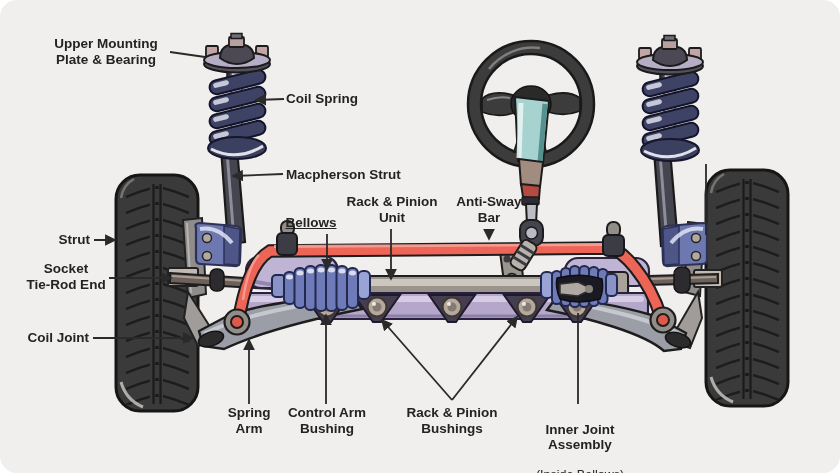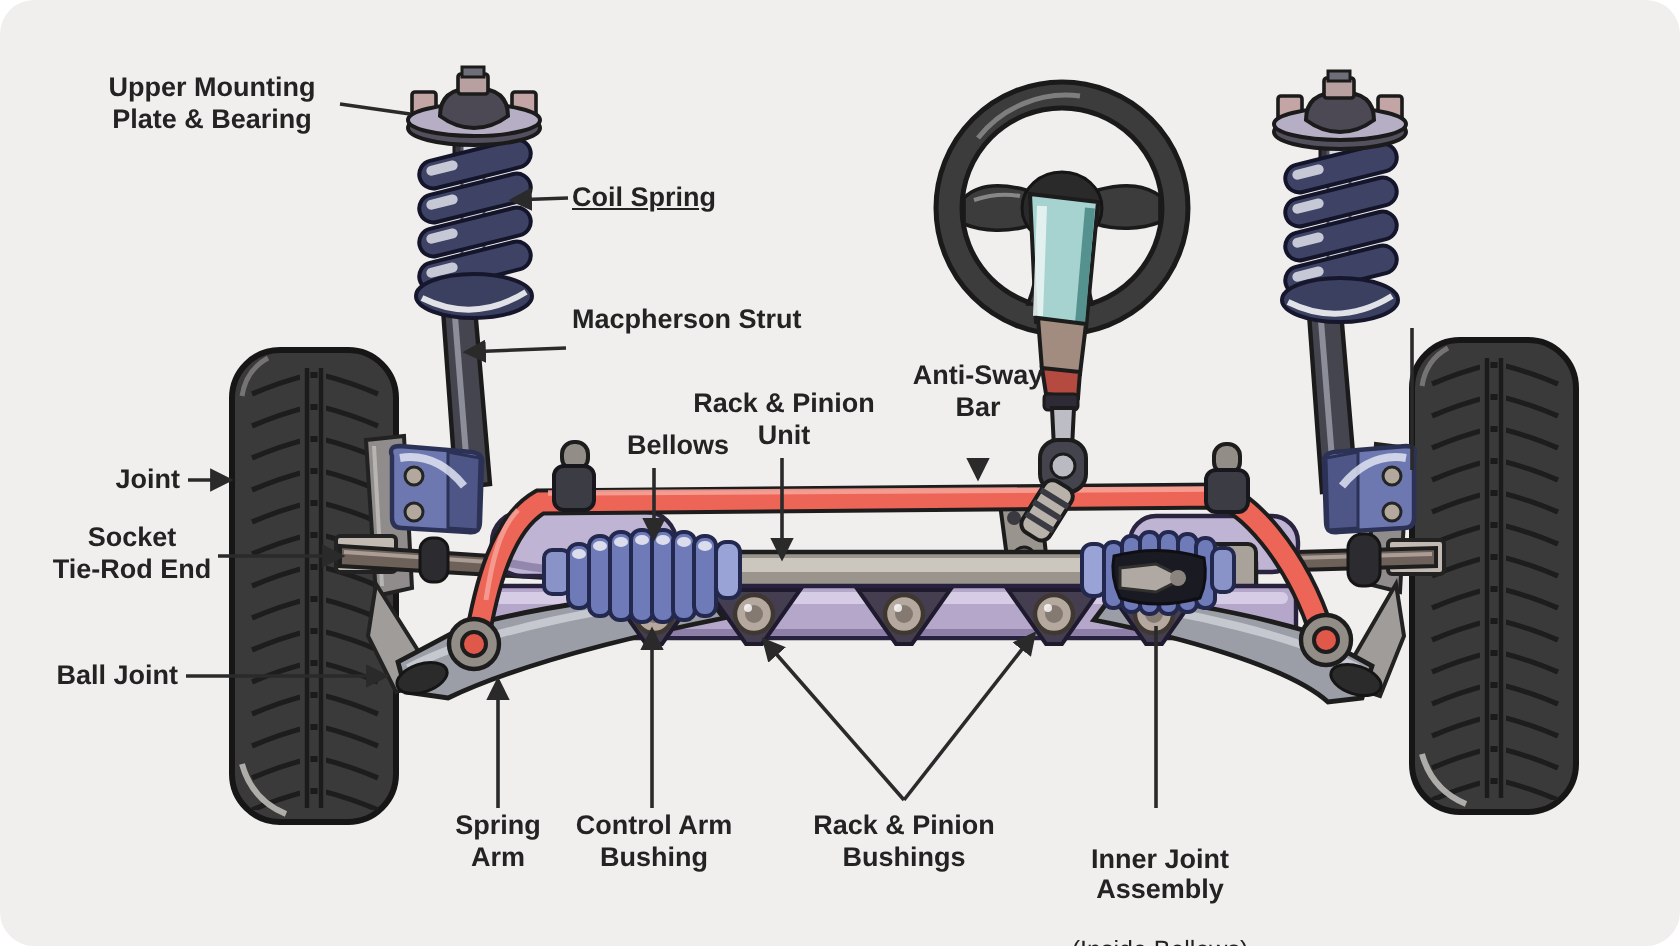--- a/index.html
+++ b/index.html
@@ -262,30 +262,30 @@
     <path d="M249,404 L249,340" marker-end="url(#arr)"></path>
     <path d="M326,404 L326,315" marker-end="url(#arr)"></path>
     <path d="M452,400 L382,320" marker-end="url(#arr)"></path>
     <path d="M452,400 L517,317" marker-end="url(#arr)"></path>
     <path d="M578,404 L578,313"></path>
   </g>
 </svg>
 
   <div class="label" style="left:36px;top:36px;width:140px;">Upper Mounting
 Plate &amp; Bearing</div>
-  <div class="label la-left" style="left:286px;top:91px;text-decoration:underline;">Coil Spring</div>
-  <div class="label la-left" style="left:286px;top:152px;">Macpherson Strut</div>
-  <div class="label la-right" style="left:28px;top:232px;width:62px;">Joint</div>
+  <div class="label la-left" style="left:286px;top:91px;">Coil Spring</div>
+  <div class="label la-left" style="left:286px;top:167px;">Macpherson Strut</div>
+  <div class="label la-right" style="left:28px;top:232px;width:62px;">Strut</div>
   <div class="label" style="left:4px;top:261px;width:124px;">Socket
 Tie-Rod End</div>
-  <div class="label la-right" style="left:0px;top:330px;width:89px;">Ball Joint</div>
-  <div class="label" style="left:280px;top:215px;width:118px;">Bellows</div>
+  <div class="label la-right" style="left:0px;top:330px;width:89px;">Coil Joint</div>
+  <div class="label" style="left:252px;top:215px;width:118px;text-decoration:underline;">Bellows</div>
   <div class="label" style="left:322px;top:194px;width:140px;">Rack &amp; Pinion
 Unit</div>
-  <div class="label" style="left:429px;top:180px;width:120px;">Anti-Sway
+  <div class="label" style="left:429px;top:194px;width:120px;">Anti-Sway
 Bar</div>
   <div class="label" style="left:189px;top:405px;width:120px;">Spring
 Arm</div>
   <div class="label" style="left:257px;top:405px;width:140px;">Control Arm
 Bushing</div>
   <div class="label" style="left:382px;top:405px;width:140px;">Rack &amp; Pinion
 Bushings</div>
   <div class="label" style="left:512px;top:406px;width:136px;">
     <div>Inner Joint
 Assembly</div>

